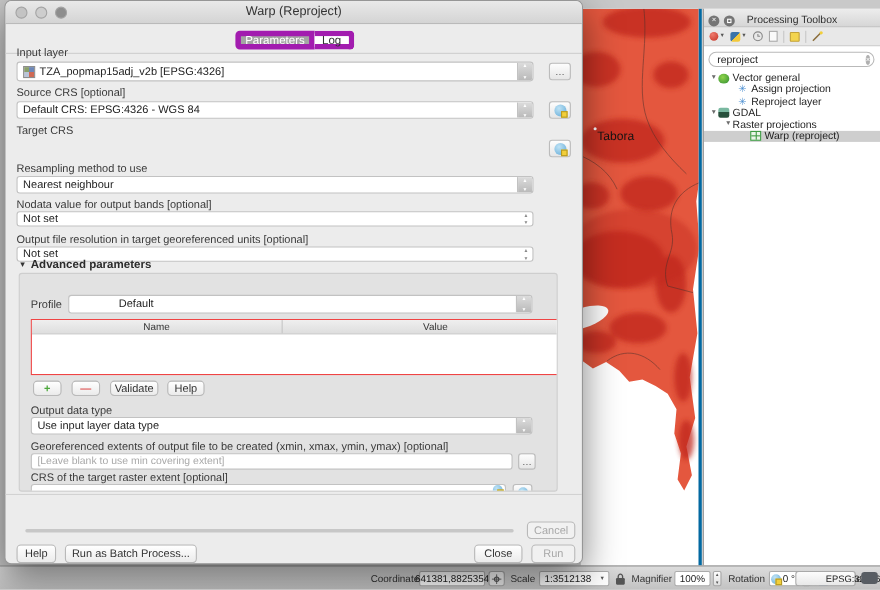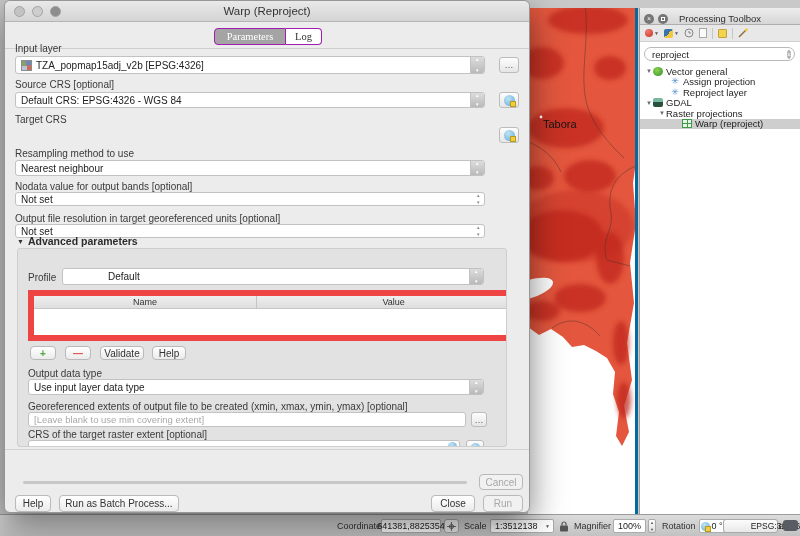--- a/index.html
+++ b/index.html
@@ -50,35 +50,35 @@
   .checkbox{position:absolute;top:6px;width:11px;height:11px;background:#3d78d6;border:1px solid #2d5dad;border-radius:2px;color:#fff;font-size:8px;line-height:10px;text-align:center;}
   .bubble{position:absolute;top:5px;width:15px;height:11px;background:#585d63;border-radius:3px;}
   .bubble::after{content:"";position:absolute;left:3px;bottom:-3px;border:3px solid transparent;border-top-color:#585d63;border-left-width:2px;}
 
   
   .dialog{position:absolute;left:4px;top:0;width:526px;height:513px;background:#ececec;border:1px solid #969696;border-radius:6px;box-shadow:0 12px 34px rgba(0,0,0,.5);}
   .titlebar{position:absolute;left:0;top:0;right:0;height:21px;background:linear-gradient(#e9e9e9,#d4d4d4);border-bottom:1px solid #b5b5b5;border-radius:6px 6px 0 0;}
   .dlg-title{position:absolute;left:0;right:0;top:4px;text-align:center;font-size:11.5px;color:#333;}
   .light{position:absolute;top:5px;width:11px;height:11px;border-radius:50%;border:1px solid #a3a3a3;}
   .tabsrow{position:absolute;left:0;top:21px;right:0;height:26px;}
-  .seg{position:absolute;top:6px;height:17px;display:flex;align-items:center;justify-content:center;font-size:10.5px;border:1px solid #a21caf;font-family:Liberation Serif, serif;}
+  .seg{position:absolute;top:6px;height:17px;display:flex;align-items:center;justify-content:center;font-size:10.5px;border:5px solid #a21caf;}
   .seg.on{background:#a4a4a4;color:#fff;border-radius:4px 0 0 4px;}
   .seg.off{background:#fff;color:#333;border-left:none;border-radius:0 4px 4px 0;}
   .tab-div{position:absolute;left:0;right:0;top:47px;height:1px;background:#cfcfcf;}
   .lbl{position:absolute;font-size:10px;color:#3a3a3a;white-space:nowrap;}
   .combo{position:absolute;background:#fff;border:1px solid #c2c2c2;border-radius:3px;display:flex;align-items:center;padding-left:5px;font-size:10px;color:#222;overflow:hidden;}
   .stepper{margin-left:auto;align-self:stretch;width:14px;background:linear-gradient(#dcdcdc,#b9b9b9);border-left:1px solid #c2c2c2;position:relative;flex:none;}
   .stepper::before{content:"▲";position:absolute;top:0px;left:4px;font-size:4.5px;color:#fff;}
   .stepper::after{content:"▼";position:absolute;bottom:0px;left:4px;font-size:4.5px;color:#fff;}
   .spinner{margin-left:auto;align-self:stretch;width:9px;position:relative;flex:none;}
   .spinner::before{content:"▲";position:absolute;top:0px;left:1px;font-size:4.5px;color:#8a8a8a;}
   .spinner::after{content:"▼";position:absolute;bottom:0px;left:1px;font-size:4.5px;color:#8a8a8a;}
   .sidebtn{position:absolute;width:20px;height:16px;background:linear-gradient(#fdfdfd,#e6e6e6);border:1px solid #bcbcbc;border-radius:3px;display:flex;align-items:center;justify-content:center;font-size:9px;color:#555;}
   .adv-panel{position:absolute;left:12px;top:247px;width:490px;height:199px;background:#e2e2e2;border:1px solid #cecece;border-radius:3px;overflow:hidden;}
-  .ptable{position:absolute;left:10px;top:41px;width:508px;height:51px;background:#fff;border:6px solid #ef4444;}
+  .ptable{position:absolute;left:10px;top:41px;width:508px;height:51px;background:#fff;border:1px solid #ef4444;}
   .ptable-hdr{display:flex;height:13px;background:linear-gradient(#efefef,#dedede);border-bottom:1px solid #c5c5c5;font-size:9px;color:#333;}
   .ptable-hdr div{display:flex;align-items:center;justify-content:center;}
   .btn{position:absolute;background:linear-gradient(#ffffff,#ebebeb);border:1px solid #b9b9b9;border-radius:4px;display:flex;align-items:center;justify-content:center;font-size:10px;color:#333;}
   .btn.dis{color:#a8a8a8;background:#f1f1f1;}
   .plus{color:#4ca83b;font-weight:bold;}
   .minus{color:#e05555;font-weight:bold;}
   .progress{position:absolute;left:18px;top:480px;width:444px;height:3px;background:#c7c7c7;border-radius:2px;}
   .adv-caret{font-size:7px;color:#333;margin-right:4px;}
   .advhdr{position:absolute;left:12px;top:234px;font-size:10.5px;font-weight:bold;color:#2c2c2c;display:flex;align-items:center;}
   input.ph{position:absolute;border:1px solid #c2c2c2;border-radius:3px;background:#fff;font-size:9.5px;color:#222;padding:0 5px;outline:none;}

